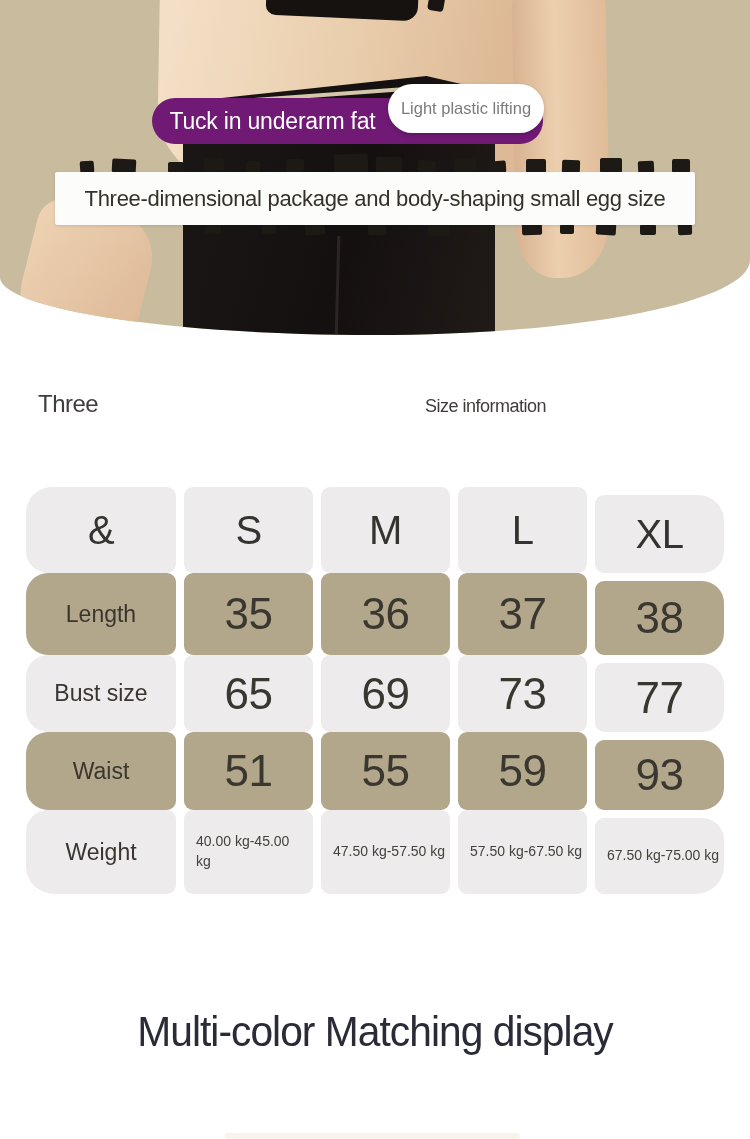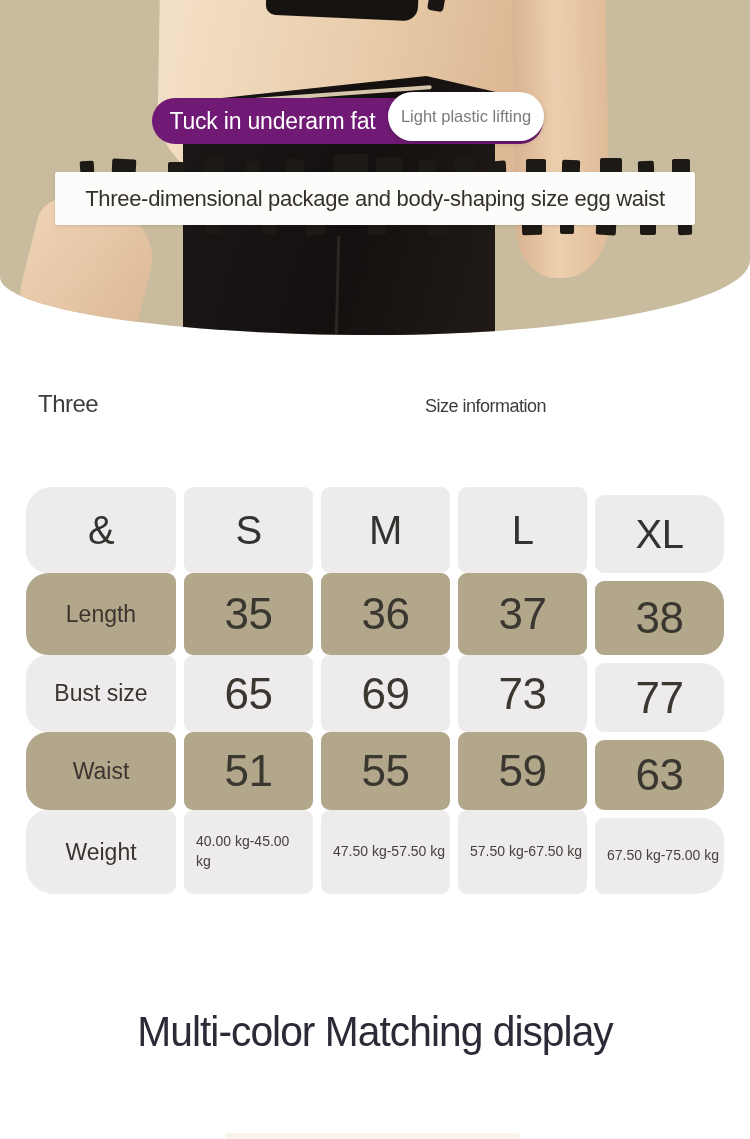--- a/index.html
+++ b/index.html
@@ -54,21 +54,21 @@
   .mark{background:#1d1915;border-radius:2px;z-index:4;}
 
   .pill-primary{
     left:152px;top:98px;width:391px;height:46px;z-index:6;
     background:#701a75;border-radius:23px;
     display:flex;align-items:center;justify-content:center;
     padding-right:150px;box-sizing:border-box;
     color:#ffffff;font-size:23px;letter-spacing:-0.2px;
   }
   .pill-secondary{
-    left:388px;top:92px;width:156px;height:49px;z-index:7;
+    left:388px;top:84px;width:156px;height:49px;z-index:7;
     background:#ffffff;border-radius:25px;
     display:flex;align-items:center;justify-content:center;
     color:#7b7b7b;font-size:16.5px;
     box-shadow:0 2px 5px rgba(0,0,0,.18);
   }
   .banner{
     left:55px;top:172px;width:640px;height:53px;z-index:5;
     background:#fcfcfb;border-radius:2px;
     box-shadow:0 1px 3px rgba(0,0,0,.12);
     display:flex;align-items:center;justify-content:center;
@@ -169,21 +169,21 @@
     <div class="mark" style="left:640px;top:224px;width:16px;height:11px"></div>
     <div class="mark" style="left:678px;top:223px;width:14px;height:12px;transform:rotate(-2deg)"></div>
 
     <div class="pill-primary">
       <span>Tuck in underarm fat</span>
     </div>
     <div class="pill-secondary">
       <span>Light plastic lifting</span>
     </div>
     <div class="banner">
-      <span>Three-dimensional package and body-shaping size egg waist</span>
+      <span>Three-dimensional package and body-shaping small egg size</span>
     </div>
   </section>
 
   <div class="section-head">
     <span class="lft">Three</span>
     <span class="rgt">Size information</span>
   </div>
 
   <div class="tbl">
 
@@ -202,21 +202,21 @@
     <div class="cell g lbl fl">Bust size</div>
     <div class="cell g num">65</div>
     <div class="cell g num">69</div>
     <div class="cell g num">73</div>
     <div class="cell g num ll">77</div>
 
     <div class="cell k lbl fl">Waist</div>
     <div class="cell k num">51</div>
     <div class="cell k num">55</div>
     <div class="cell k num">59</div>
-    <div class="cell k num ll">63</div>
+    <div class="cell k num ll">93</div>
 
     <div class="cell g lbl r4 fl">Weight</div>
     <div class="cell g sm r4">
         <span class="narrow">40.00 kg-45.00 kg</span>
       </div>
     <div class="cell g sm r4">
         <span class="nowrap">47.50 kg-57.50 kg</span>
       </div>
     <div class="cell g sm r4">
         <span class="nowrap">57.50 kg-67.50 kg</span>

